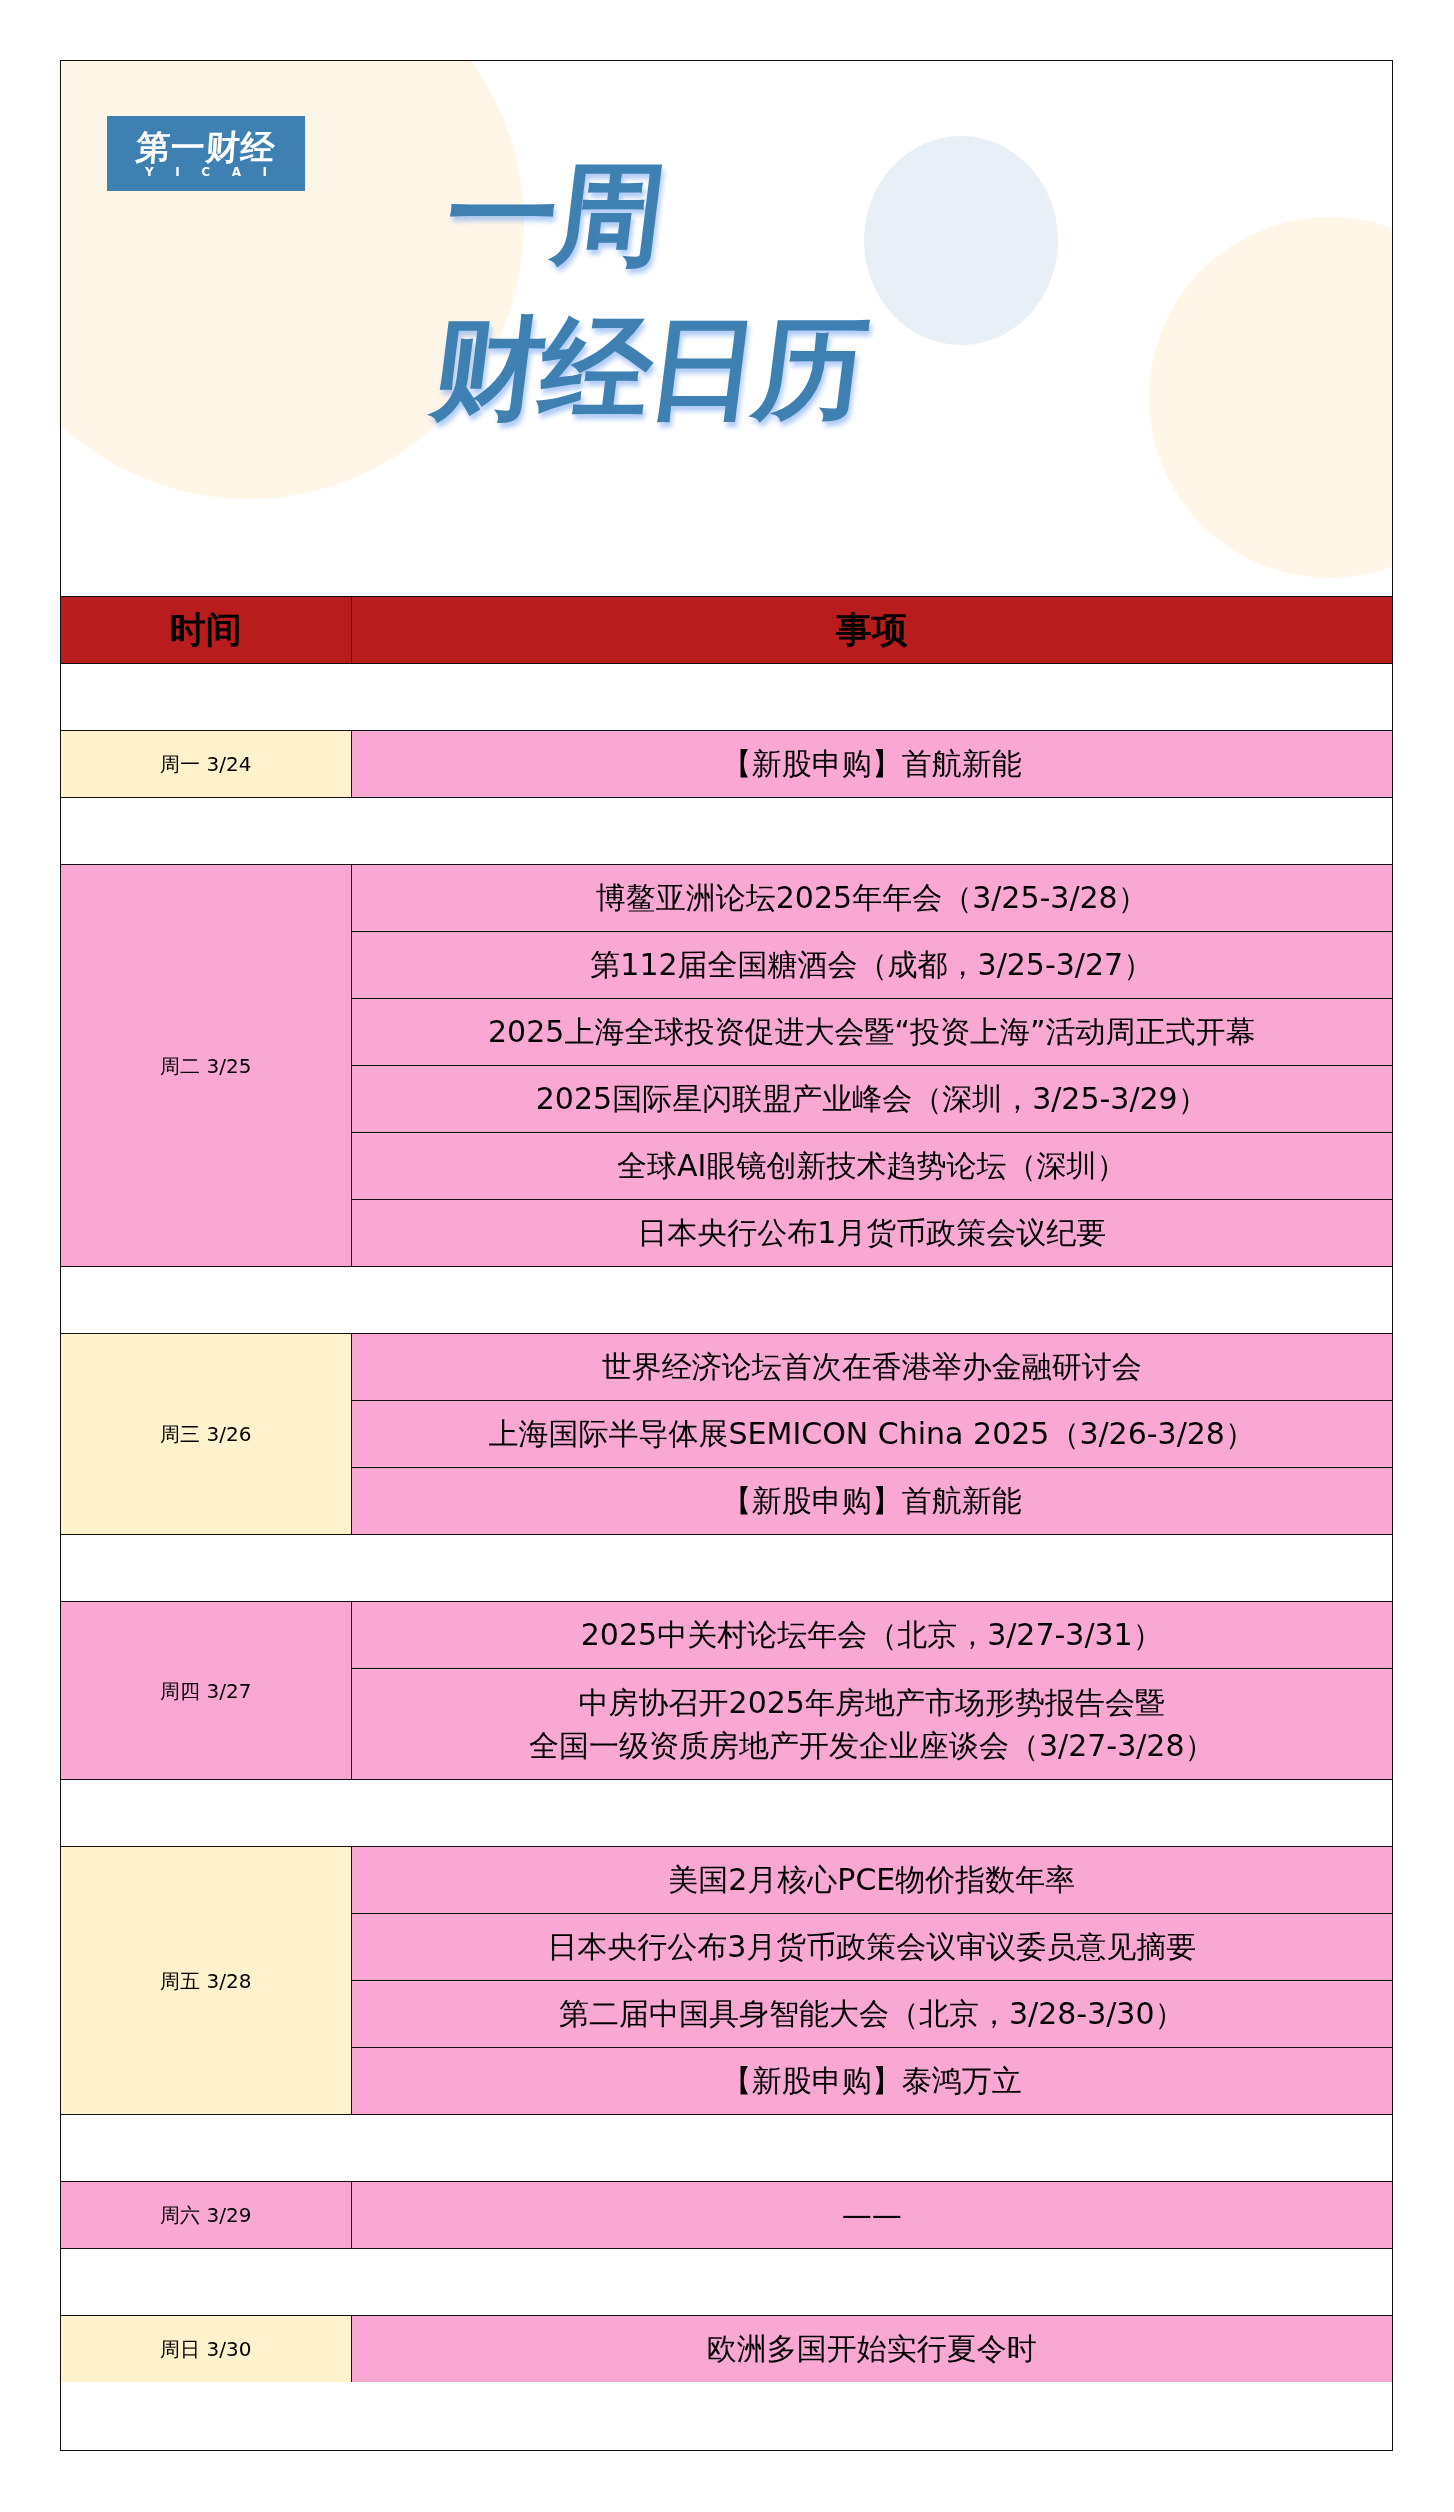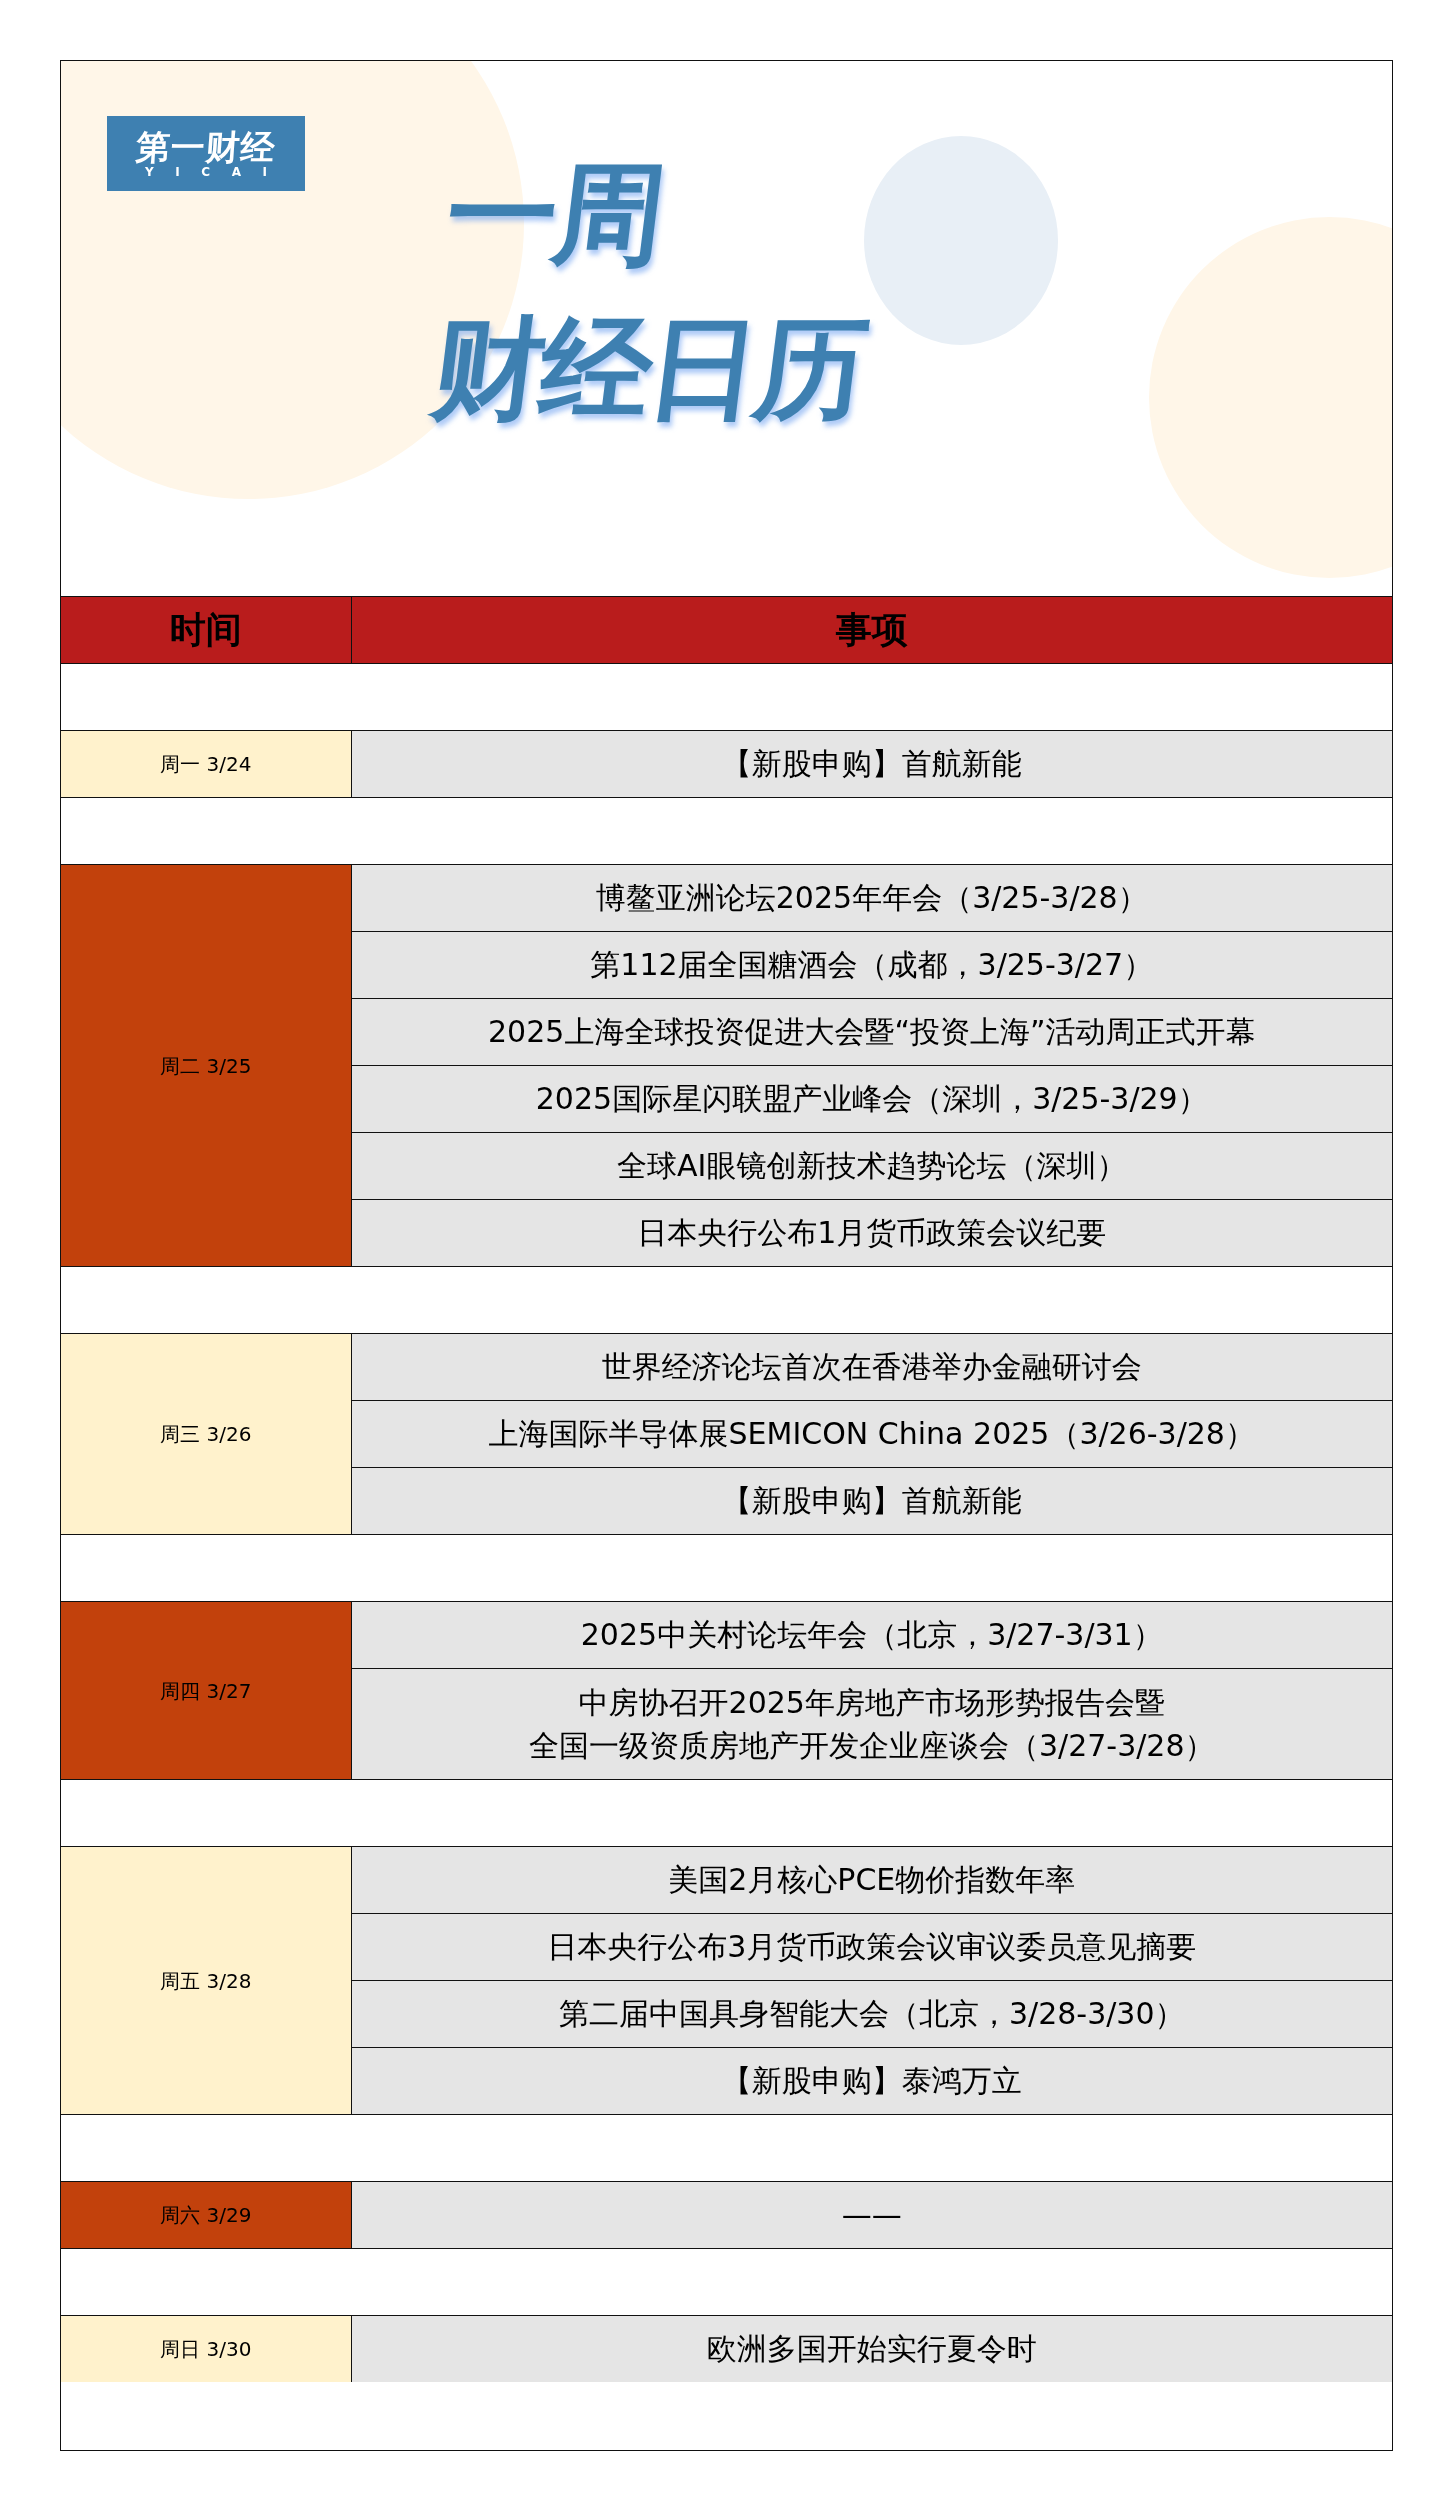--- a/index.html
+++ b/index.html
@@ -136,23 +136,23 @@
     }
     .schedule tr.blank td {
       height: 66px;
       background: #ffffff;
     }
     .schedule tr.ev td { height: 66px; }
     .schedule tr.ev td.tall { height: 110px; line-height: 43px; }
     .schedule td.day {
       font-size: 20px;
     }
-    .schedule td.day.blue { background: #c2410c; }
+    .schedule td.day.blue { background: #f9a8d4; }
     .schedule td.day.yellow { background: #fff2cc; }
-    .schedule td.event { background: #e5e5e5; }
+    .schedule td.event { background: #f9a8d4; }
     .schedule tr.last td { border-bottom: none; }
   </style>
 </head>
 <body>
 
 <div class="frame">
   <div class="banner">
     <div class="circle left-yellow"></div>
     <div class="circle blue"></div>
     <div class="circle right-yellow"></div>

